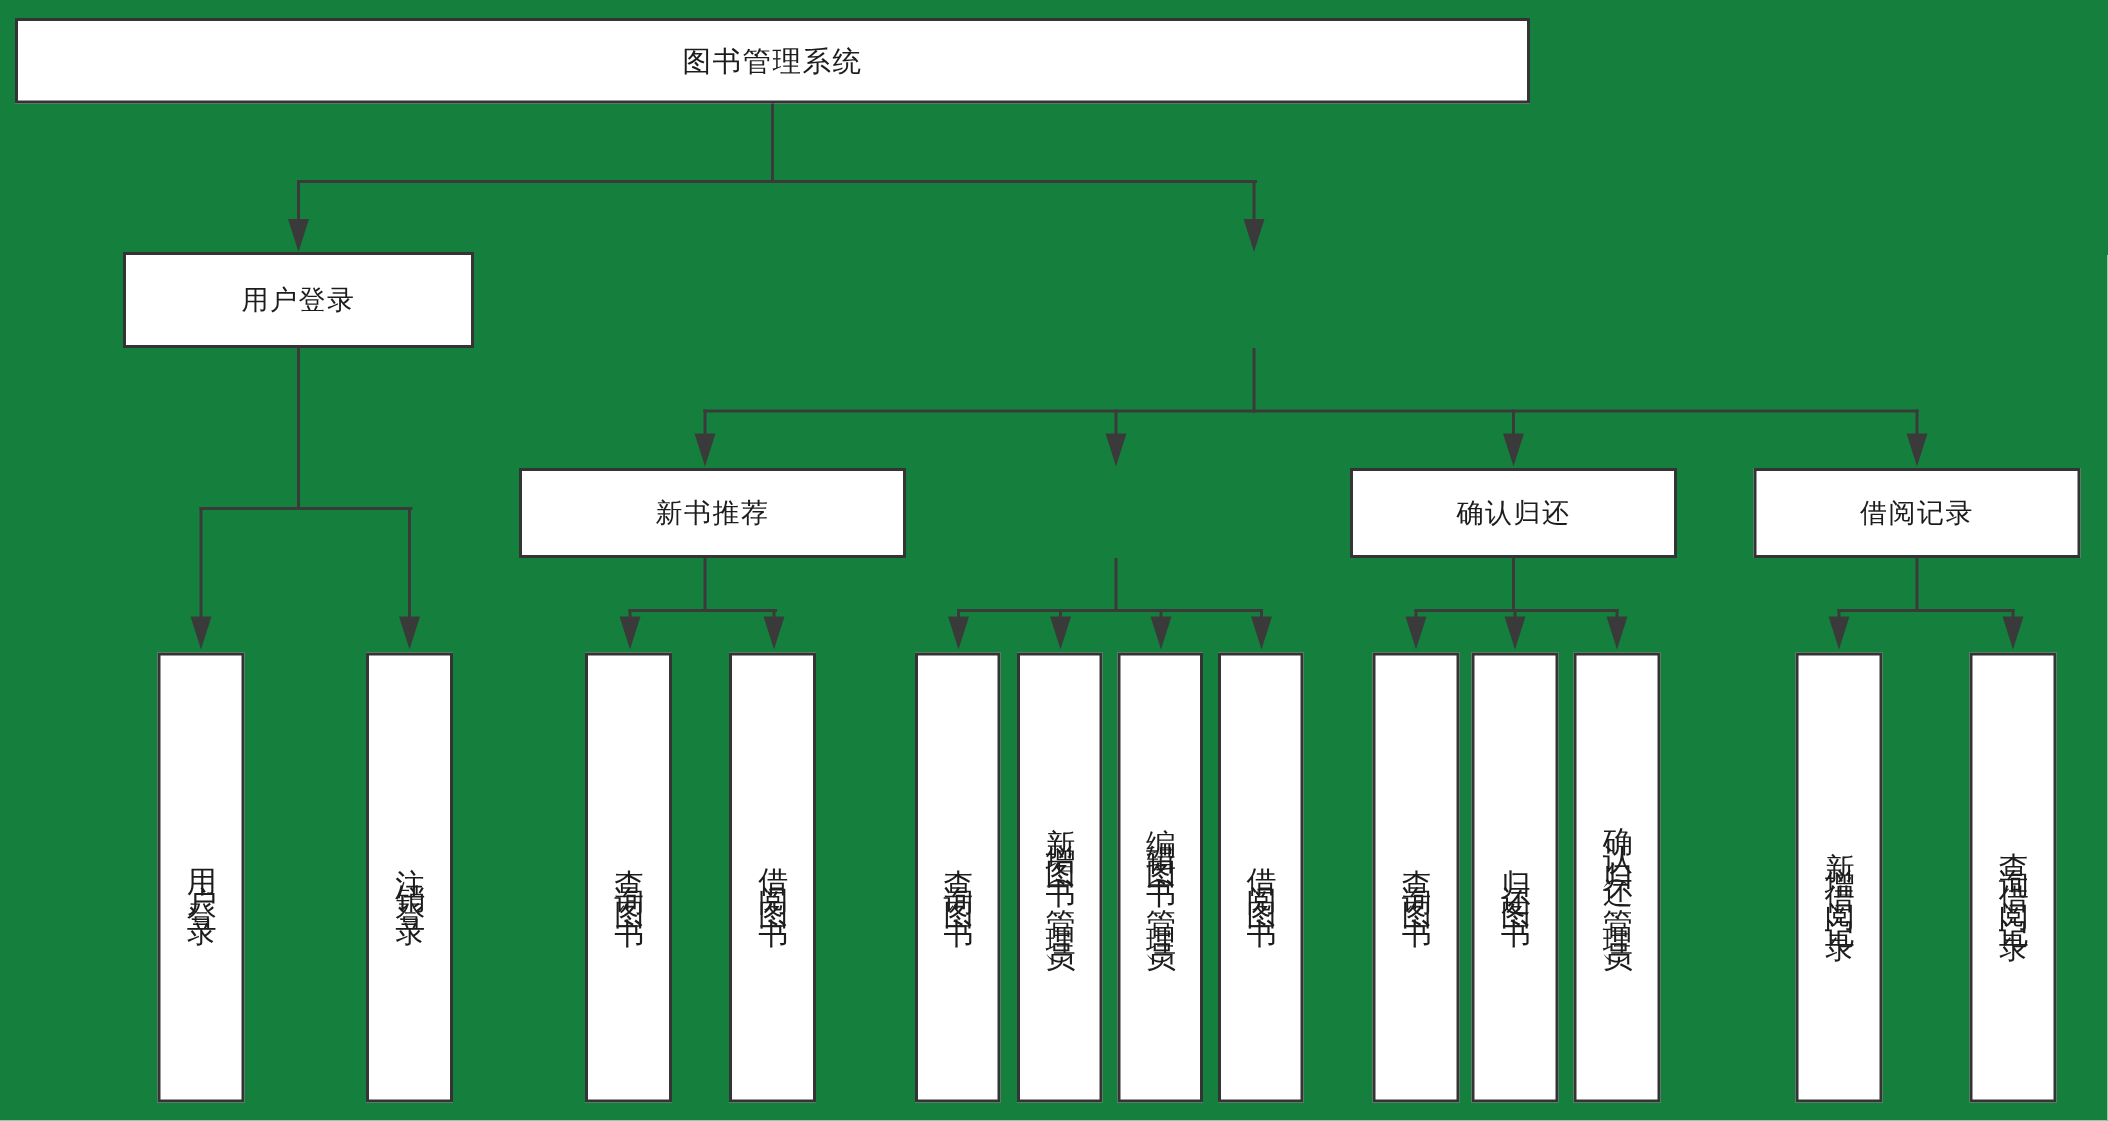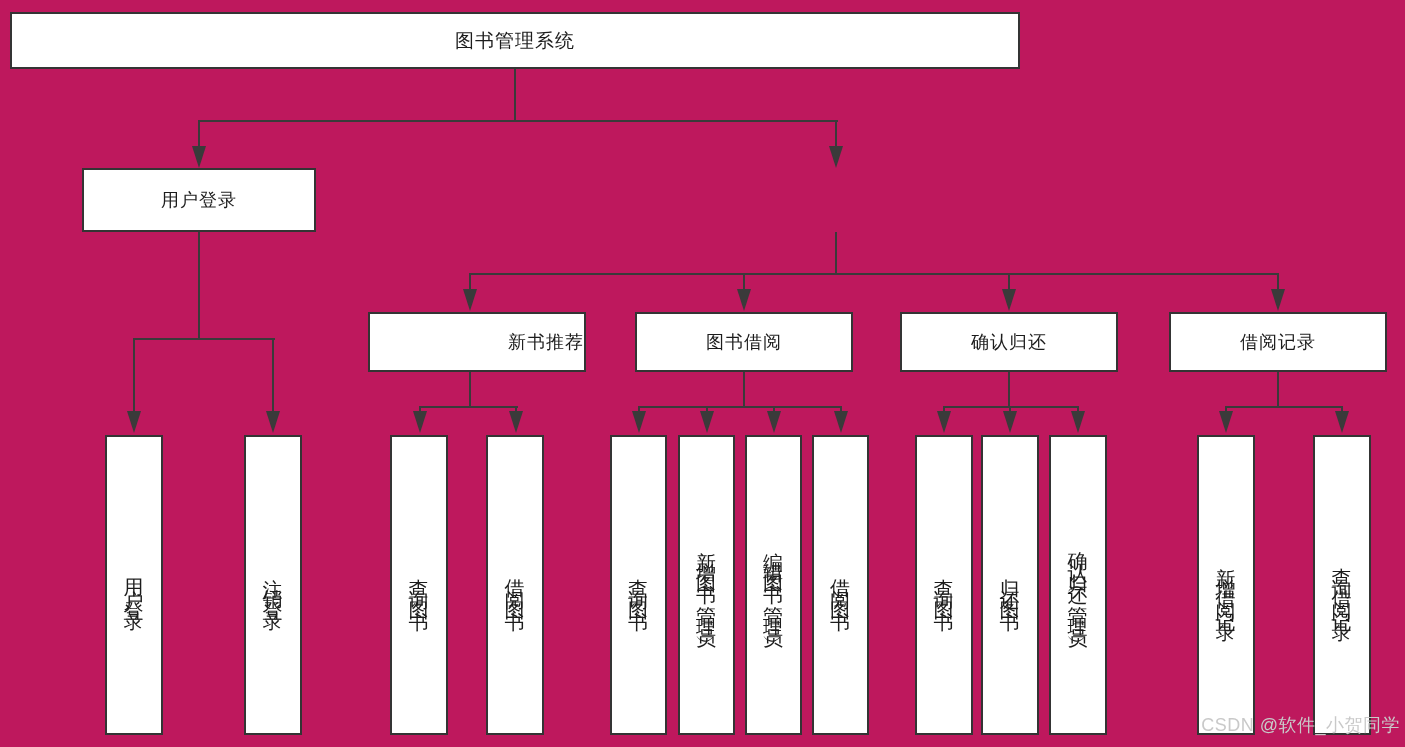--- a/index.html
+++ b/index.html
@@ -1,17 +1,17 @@
 <!DOCTYPE html>
 <html><head>
 <meta charset="utf-8">
 <style>
   html,body{margin:0;padding:0;background:#ffffff;}
   .stage{
-    position:relative;width:1405px;height:747px;background:#be185d;
+    position:relative;width:1405px;height:747px;background:#15803d;
     font-family:"Liberation Sans","DejaVu Sans",sans-serif;overflow:hidden;
   }
   .box{
     position:absolute;box-sizing:border-box;border:2px solid #343434;background:#ffffff;
     display:flex;align-items:center;justify-content:center;color:#1c1c1c;
   }
   .hbox{font-size:18px;letter-spacing:1px;}
   .root{font-size:19px;}
   .vtext{
     writing-mode:vertical-rl;text-orientation:mixed;
@@ -61,25 +61,22 @@
   <div class="hline" style="left:469px;top:273px;width:810px;"></div>
   <div class="vline" style="left:469px;top:273px;height:18px;"></div>
   <div class="ah" style="left:463px;top:289px;"></div>
   <div class="vline" style="left:743px;top:273px;height:18px;"></div>
   <div class="ah" style="left:737px;top:289px;"></div>
   <div class="vline" style="left:1008px;top:273px;height:18px;"></div>
   <div class="ah" style="left:1002px;top:289px;"></div>
   <div class="vline" style="left:1277px;top:273px;height:18px;"></div>
   <div class="ah" style="left:1271px;top:289px;"></div>
 
-  <div class="box hbox" style="left:368px;top:312px;width:218px;height:60px;justify-content:flex-end;">
+  <div class="box hbox" style="left:346px;top:312px;width:258px;height:60px;">
     <span>新书推荐</span>
-  </div>
-  <div class="box hbox" style="left:635px;top:312px;width:218px;height:60px;">
-    <span>图书借阅</span>
   </div>
   <div class="box hbox" style="left:900px;top:312px;width:218px;height:60px;">
     <span>确认归还</span>
   </div>
   <div class="box hbox" style="left:1169px;top:312px;width:218px;height:60px;align-items:center;">
     <span>借阅记录</span>
   </div>
 
   <div class="vline" style="left:469px;top:372px;height:36px;"></div>
   <div class="hline" style="left:419px;top:406px;width:99px;"></div>
@@ -152,15 +149,14 @@
     <span class="vtext">确认归还（管理员）</span>
   </div>
 
   <div class="box" style="left:1197px;top:435px;width:58px;height:300px;">
     <span class="vtext">新增借阅记录</span>
   </div>
   <div class="box" style="left:1313px;top:435px;width:58px;height:300px;">
     <span class="vtext">查询借阅记录</span>
   </div>
 
-  <div class="watermark">CSDN @软件_小贺同学</div>
 
 </div>
 
 </body></html>

